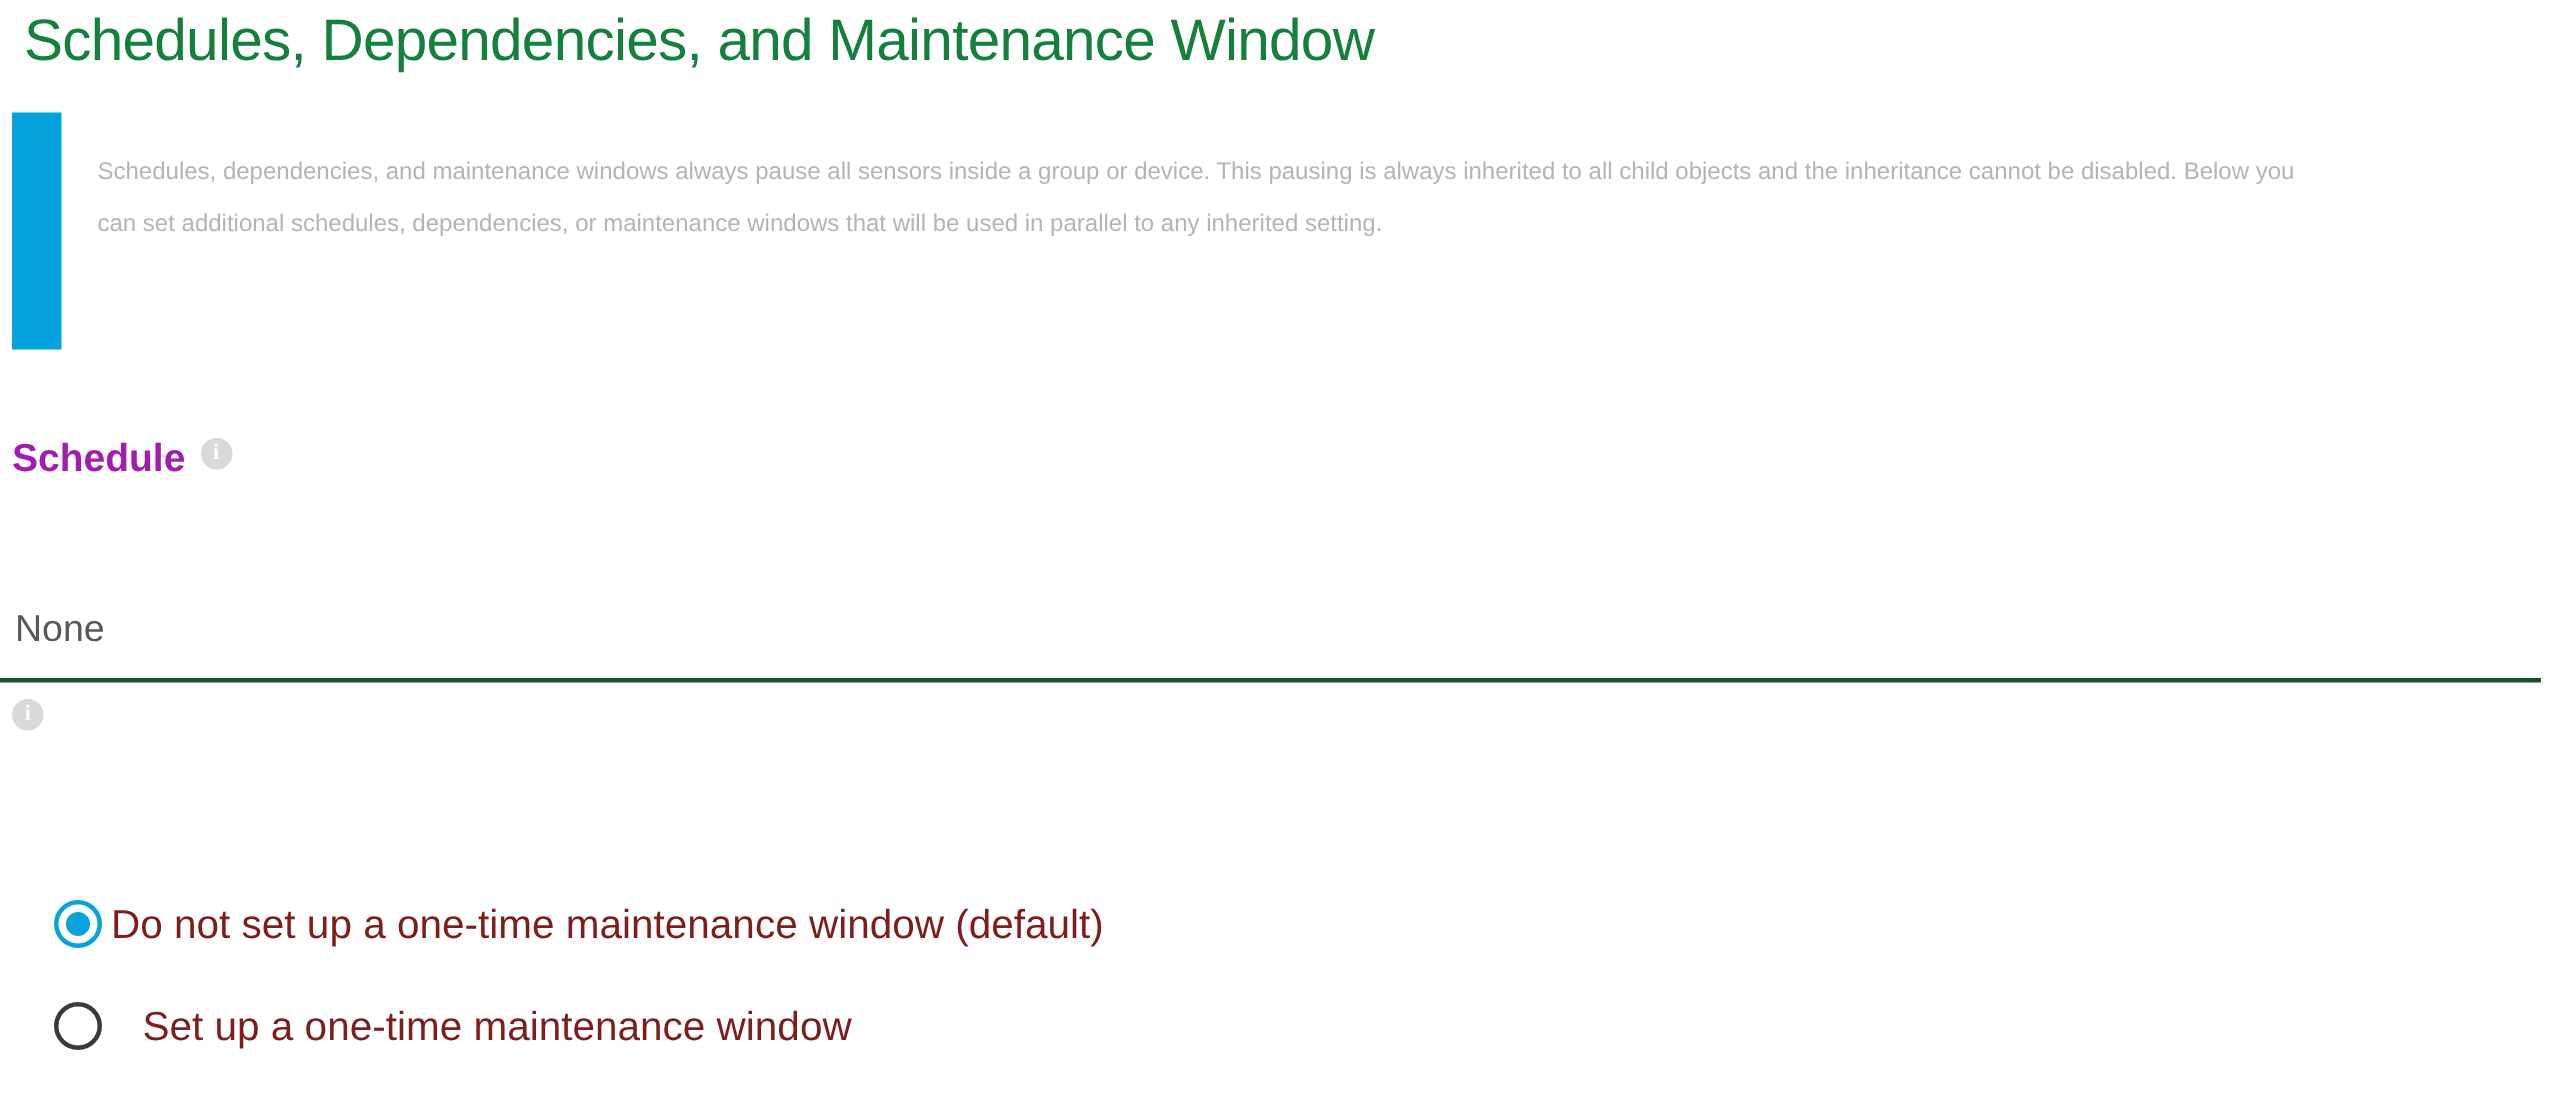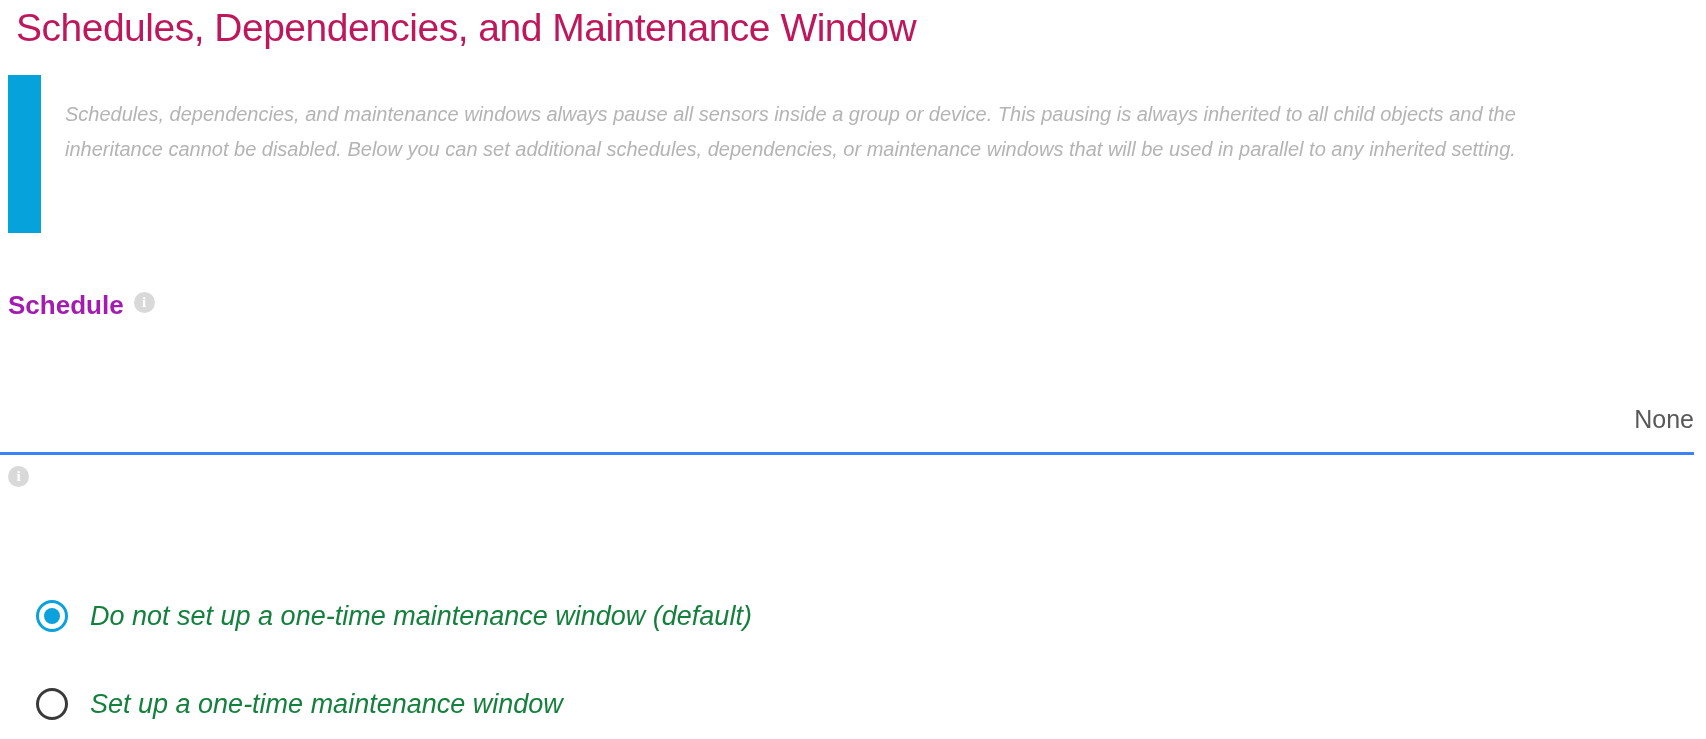--- a/index.html
+++ b/index.html
@@ -11,44 +11,43 @@
   }
 
   
   .page-heading {
     position: absolute;
     left: 16px;
     top: 6px;
     font-size: 39px;
     font-weight: 400;
     letter-spacing: -0.5px;
-    color: #be185d;
+    color: #15803d;
   }
 
   
   .notice {
     position: absolute;
     left: 8px;
     top: 75px;
     width: 1560px;
     display: flex;
   }
   .notice-bar {
     flex: 0 0 33px;
     width: 33px;
     min-height: 158px;
     background: #06a2dc;
   }
   .notice-text {
     margin-left: 24px;
     padding-top: 22px;
     width: 1475px;
-    font-size: 20px;
+    font-size: 16px;
     line-height: 35px;
-    font-style: italic;
     color: #b4b4b4;
   }
 
   
   .field-label-row {
     position: absolute;
     left: 8px;
     display: flex;
     align-items: center;
     gap: 10px;
@@ -73,25 +72,24 @@
     margin-top: -6px;
   }
 
   
   .select-row {
     position: absolute;
     left: 0;
     top: 363px;
     width: 1694px;
     height: 92px;
-    border-bottom: 3px solid #3b82f6;
+    border-bottom: 3px solid #14532d;
     display: flex;
     align-items: flex-end;
     cursor: pointer;
-    justify-content: flex-end;
   }
   .select-value {
     font-size: 25px;
     color: #58585a;
     padding: 0 0 18px 10px;
   }
 
   
   .radio-row {
     position: absolute;
@@ -115,24 +113,23 @@
     border-color: #0aa1dc;
   }
   .radio-circle.selected::after {
     content: "";
     width: 16px;
     height: 16px;
     border-radius: 50%;
     background: #0aa1dc;
   }
   .radio-label {
-    margin-left: 22px;
+    margin-left: 6px;
     font-size: 27px;
-    color: #15803d;
-    font-style: italic;
+    color: #7f1d1d;
   }
 </style>
 </head>
 <body>
 
 <h1 class="page-heading">Schedules, Dependencies, and Maintenance Window</h1>
 
 <div class="notice">
   <div class="notice-bar"></div>
   <div class="notice-text">Schedules, dependencies, and maintenance windows always pause all sensors inside a group or device. This pausing is always inherited to all child objects and the inheritance cannot be disabled. Below you can set additional schedules, dependencies, or maintenance windows that will be used in parallel to any inherited setting.</div>
@@ -149,16 +146,16 @@
 
 <div class="field-label-row" style="top: 472px;">
   <span class="info-icon">i</span>
 </div>
 
 <div class="radio-row" style="top: 600px;">
   <span class="radio-circle selected"></span>
   <span class="radio-label">Do not set up a one-time maintenance window (default)</span>
 </div>
 
-<div class="radio-row" style="top: 688px;">
+<div class="radio-row" style="top: 668px; gap: 21px;">
   <span class="radio-circle"></span>
   <span class="radio-label">Set up a one-time maintenance window</span>
 </div>
 
 </body></html>

